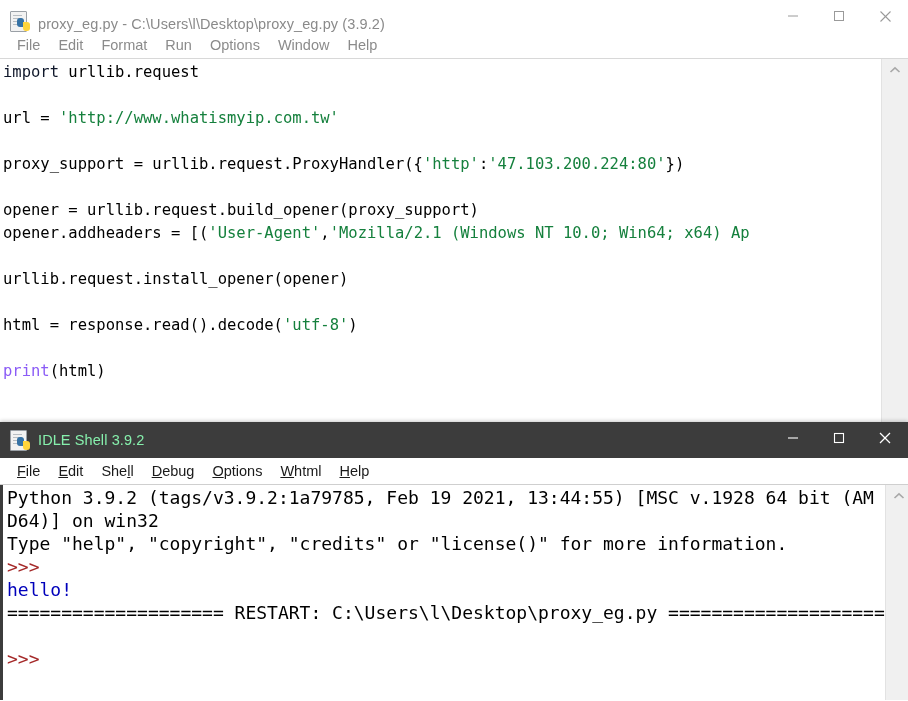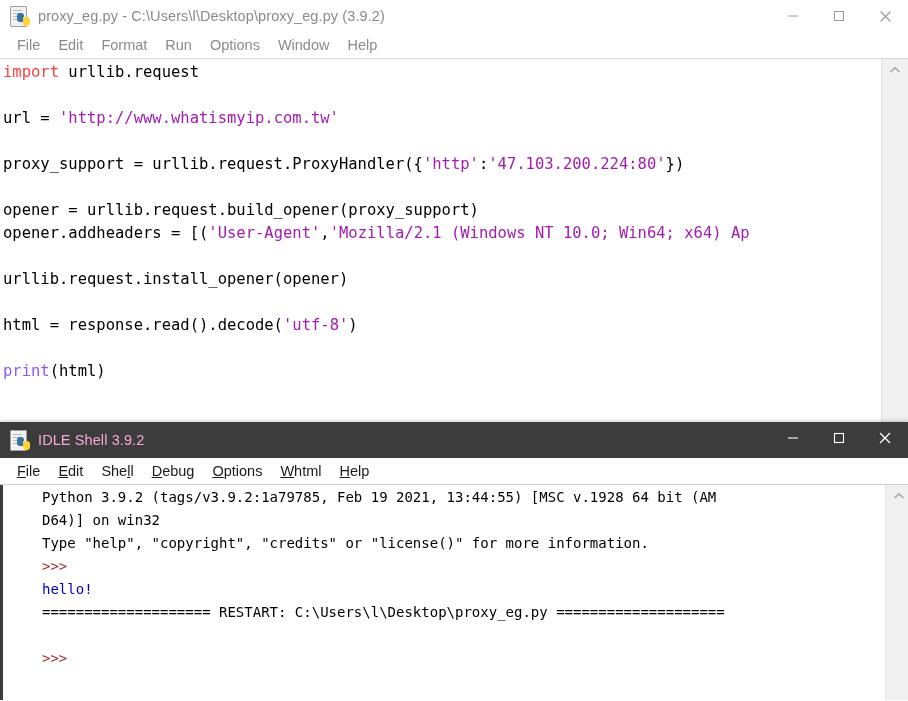--- a/index.html
+++ b/index.html
@@ -26,21 +26,21 @@
     height: 424px;
     background: #ffffff;
     overflow: hidden;
   }
 
   .titlebar-inactive {
     position: relative;
     height: 32px;
     background: #ffffff;
     display: flex;
-    align-items: center;
+    align-items: flex-end;
   }
 
   .title-icon {
     width: 22px;
     height: 22px;
     margin-left: 8px;
     margin-right: 8px;
     position: relative;
     flex: none;
   }
@@ -138,22 +138,22 @@
   .code-line {
     font-family: "DejaVu Sans Mono", monospace;
     font-size: 15.5px;
     line-height: 23px;
     white-space: pre;
     color: #000000;
     padding-left: 3px;
     height: 23px;
   }
 
-  .kw      { color: #ef4444; }
-  .str     { color: #a21caf; }
+  .kw      { color: #0f172a; }
+  .str     { color: #15803d; }
   .builtin { color: #8b5cf6; }
 
   
   .scroll-v {
     position: absolute;
     right: 0; top: 0;
     width: 26px;
     height: 100%;
     background: #f0f0f0;
     border-left: 1px solid #e2e2e2;
@@ -179,21 +179,21 @@
 
   .titlebar-active {
     position: relative;
     height: 36px;
     background: #3c3c3c;
     display: flex;
     align-items: center;
   }
   .title-text-active {
     font-size: 14.5px;
-    color: #f9a8d4;
+    color: #86efac;
     white-space: nowrap;
     letter-spacing: 0.1px;
   }
 
   .menubar-active {
     height: 26px;
     background: #ffffff;
     border-bottom: 1px solid #cfcfcf;
     display: flex;
     align-items: center;
@@ -219,27 +219,26 @@
     position: absolute;
     left: 0; top: 0;
     right: 22px;
     bottom: 0;
     overflow: hidden;
     padding-top: 1px;
   }
 
   .shell-line {
     font-family: "DejaVu Sans Mono", monospace;
-    font-size: 14px;
+    font-size: 18px;
     line-height: 23px;
     white-space: pre;
     color: #000000;
     padding-left: 4px;
     height: 23px;
-    margin-left: 35px;
   }
 
   .prompt  { color: #A52A2A; }
   .stdout  { color: #0000BB; }
 
   .scroll-v-shell {
     position: absolute;
     right: 0; top: 0;
     width: 22px;
     height: 100%;

